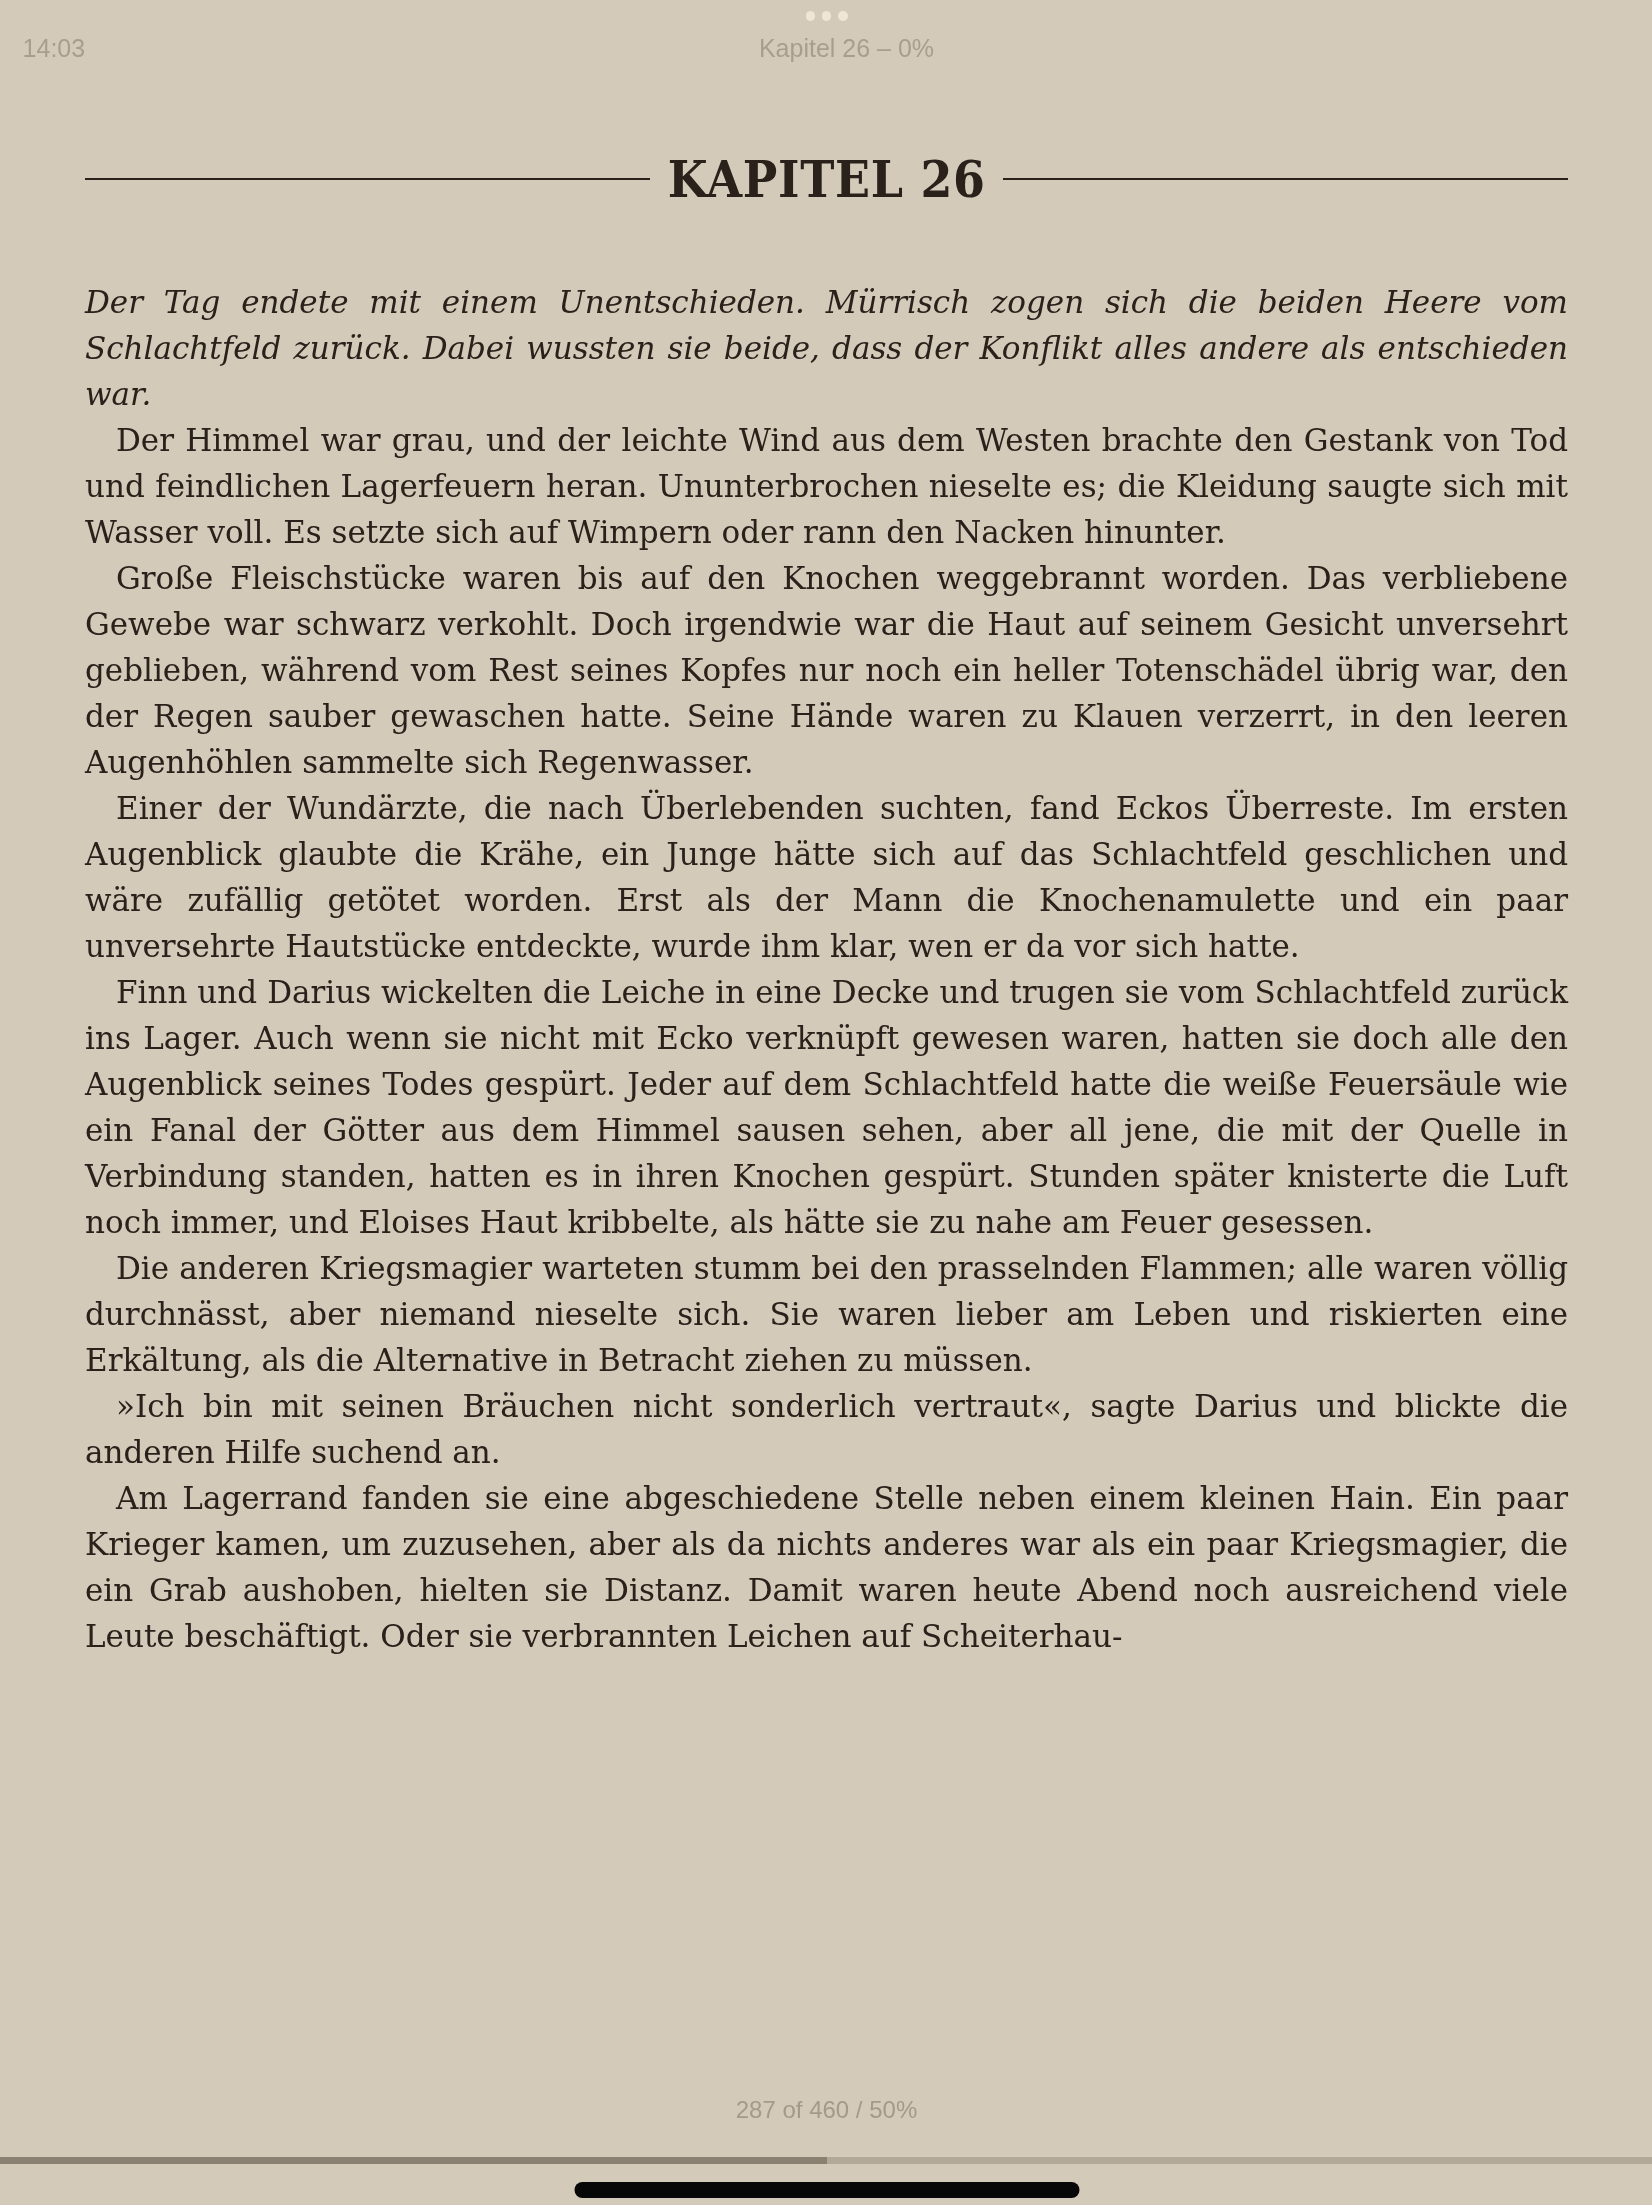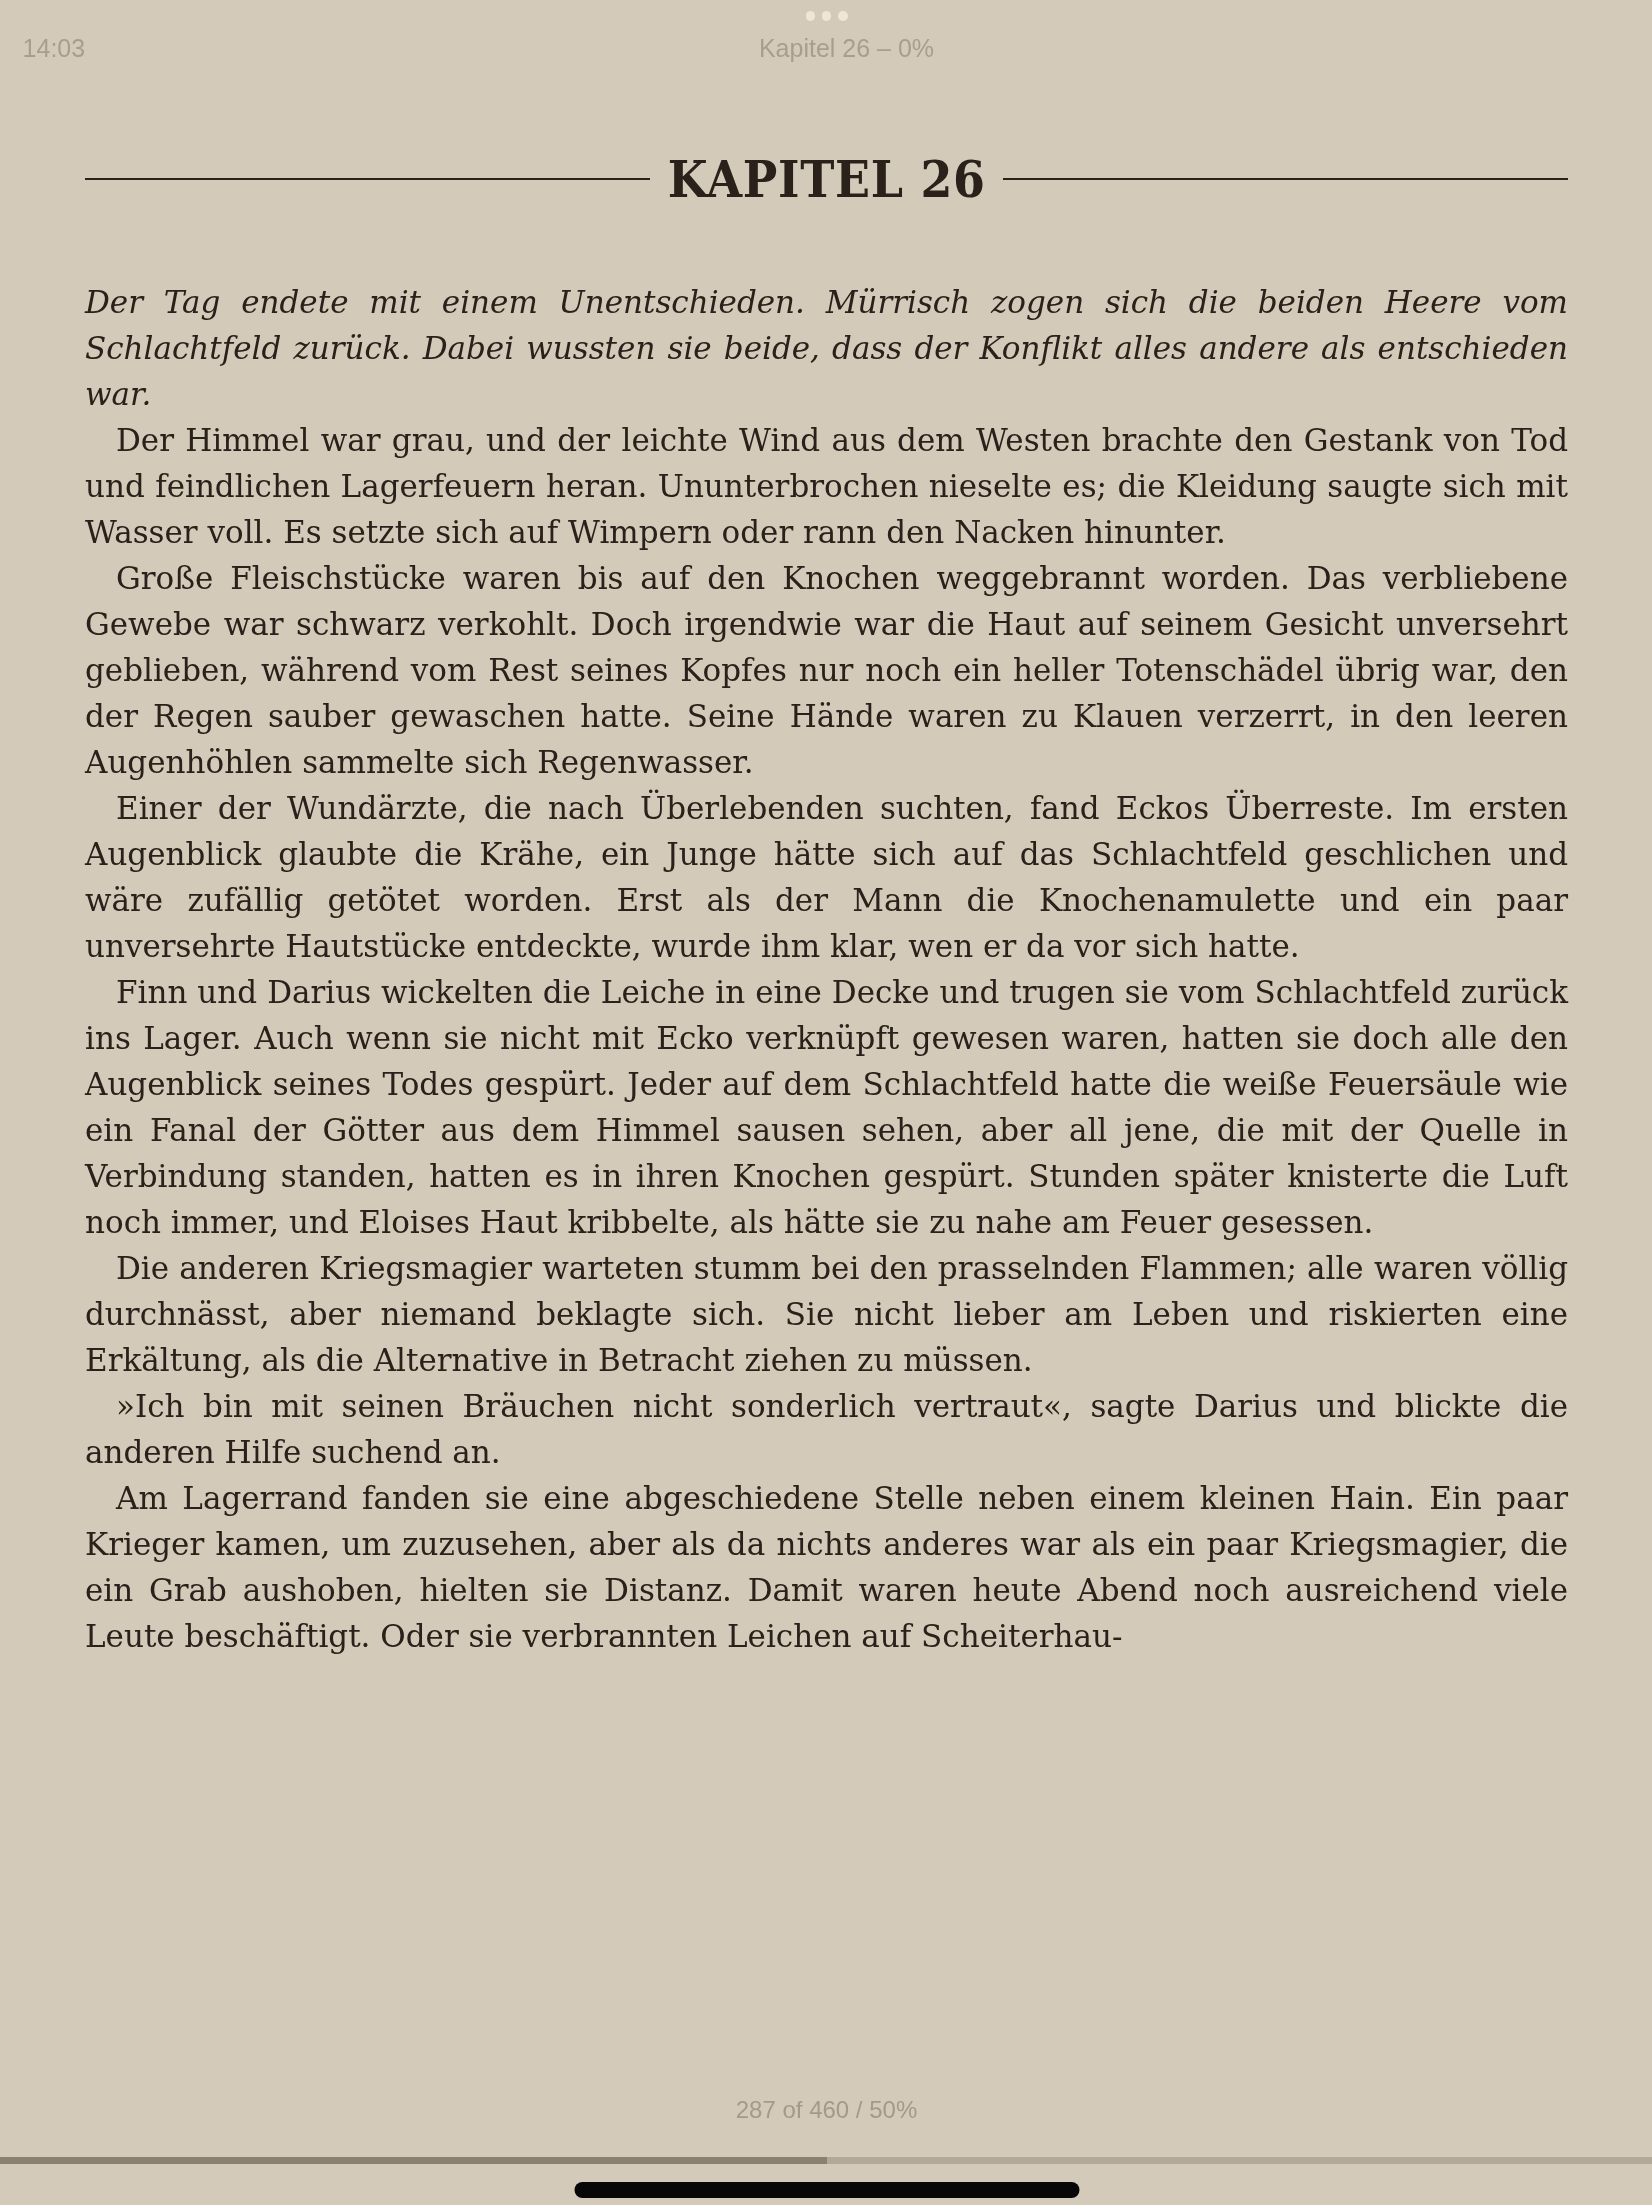--- a/index.html
+++ b/index.html
@@ -105,21 +105,21 @@
       <span class="title-text">KAPITEL 26</span>
       <span class="rule"></span>
     </div>
 
     <div class="bodytext">
       <p class="first">Der Tag endete mit einem Unentschieden. Mürrisch zogen sich die beiden Heere vom Schlachtfeld zurück. Dabei wussten sie beide, dass der Konflikt alles andere als entschieden war.</p>
       <p>Der Himmel war grau, und der leichte Wind aus dem Westen brachte den Gestank von Tod und feindlichen Lagerfeuern heran. Ununterbrochen nieselte es; die Kleidung saugte sich mit Wasser voll. Es setzte sich auf Wimpern oder rann den Nacken hinunter.</p>
       <p>Große Fleischstücke waren bis auf den Knochen weggebrannt worden. Das verbliebene Gewebe war schwarz verkohlt. Doch irgendwie war die Haut auf seinem Gesicht unversehrt geblieben, während vom Rest seines Kopfes nur noch ein heller Totenschädel übrig war, den der Regen sauber gewaschen hatte. Seine Hände waren zu Klauen verzerrt, in den leeren Augenhöhlen sammelte sich Regenwasser.</p>
       <p>Einer der Wundärzte, die nach Überlebenden suchten, fand Eckos Überreste. Im ersten Augenblick glaubte die Krähe, ein Junge hätte sich auf das Schlachtfeld geschlichen und wäre zufällig getötet worden. Erst als der Mann die Knochenamulette und ein paar unversehrte Hautstücke entdeckte, wurde ihm klar, wen er da vor sich hatte.</p>
       <p>Finn und Darius wickelten die Leiche in eine Decke und trugen sie vom Schlachtfeld zurück ins Lager. Auch wenn sie nicht mit Ecko verknüpft gewesen waren, hatten sie doch alle den Augenblick seines Todes gespürt. Jeder auf dem Schlachtfeld hatte die weiße Feuersäule wie ein Fanal der Götter aus dem Himmel sausen sehen, aber all jene, die mit der Quelle in Verbindung standen, hatten es in ihren Knochen gespürt. Stunden später knisterte die Luft noch immer, und Eloises Haut kribbelte, als hätte sie zu nahe am Feuer gesessen.</p>
-      <p>Die anderen Kriegsmagier warteten stumm bei den prasselnden Flammen; alle waren völlig durchnässt, aber niemand beklagte sich. Sie nicht lieber am Leben und riskierten eine Erkältung, als die Alternative in Betracht ziehen zu müssen.</p>
+      <p>Die anderen Kriegsmagier warteten stumm bei den prasselnden Flammen; alle waren völlig durchnässt, aber niemand nieselte sich. Sie waren lieber am Leben und riskierten eine Erkältung, als die Alternative in Betracht ziehen zu müssen.</p>
       <p>»Ich bin mit seinen Bräuchen nicht sonderlich vertraut«, sagte Darius und blickte die anderen Hilfe suchend an.</p>
       <p>Am Lagerrand fanden sie eine abgeschiedene Stelle neben einem kleinen Hain. Ein paar Krieger kamen, um zuzusehen, aber als da nichts anderes war als ein paar Kriegsmagier, die ein Grab aushoben, hielten sie Distanz. Damit waren heute Abend noch ausreichend viele Leute beschäftigt. Oder sie verbrannten Leichen auf Scheiterhau-</p>
     </div>
 
   </div>
 
   <div class="footer-info">287 of 460 / 50%</div>
 
   <div class="progress-track">
     <div class="progress-fill" style="width: 50%;"></div>

